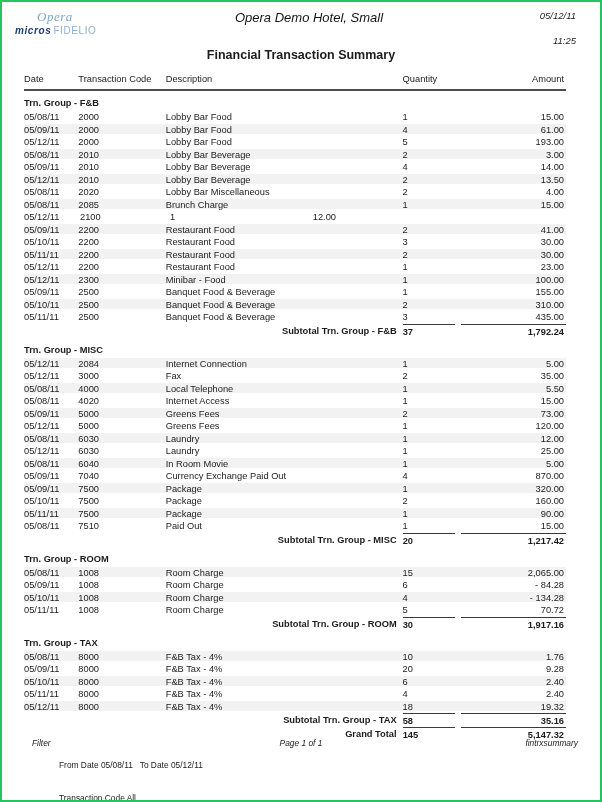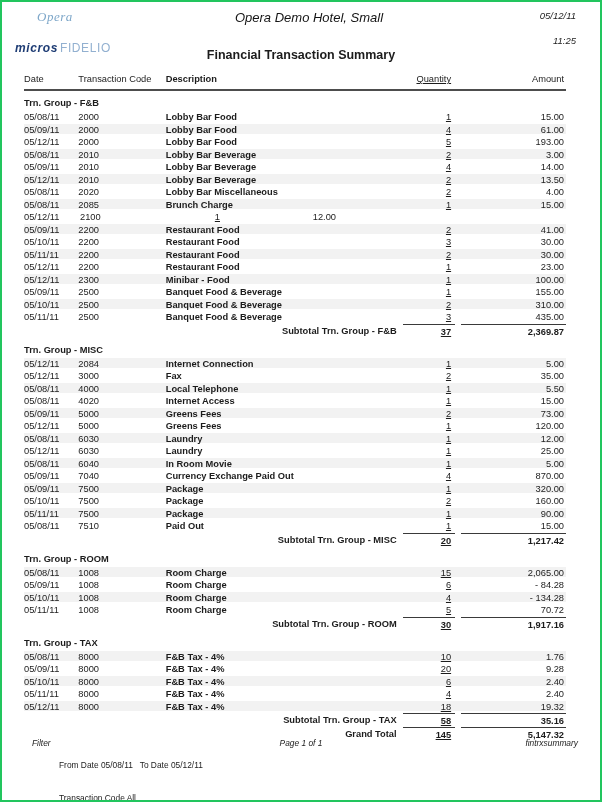--- a/index.html
+++ b/index.html
@@ -16,42 +16,42 @@
   
   .logo { position:absolute; left:13px; top:8px; line-height:1; }
   .logo-opera {
     font-family:"Liberation Serif", serif;
     font-style:italic;
     font-size:13px;
     color:#7ea7c9;
     padding-left:22px;
     letter-spacing:0.5px;
   }
-  .logo-line2 { margin-top:19px; font-size:12px; letter-spacing:0.6px; }
+  .logo-line2 { margin-top:3px; font-size:10px; letter-spacing:0.6px; }
   .logo-micros { font-weight:bold; font-style:italic; color:#1e3c74; }
   .logo-fidelio { color:#92b0d0; margin-left:2px; }
   .hotel-title {
     position:absolute; top:8px; left:16px; right:0;
     text-align:center; font-style:italic; font-size:13px; color:#141414;
   }
   .hdr-date { position:absolute; top:8px; right:24px; font-style:italic; font-size:9.5px; }
   .hdr-time { position:absolute; top:33px; right:24px; font-style:italic; font-size:9.5px; }
   .report-title {
     position:absolute; top:46px; left:0; right:0;
     text-align:center; font-weight:bold; font-size:12.5px;
   }
   
   .table { position:absolute; top:72px; left:22px; right:34px; }
   .thead { display:flex; font-size:9.3px; padding-bottom:5px; border-bottom:2px solid #4d4d4d; }
   .row { display:flex; height:12.5px; line-height:12.5px; font-size:9.3px; }
   .row.stripe { background:#f2f2f2; box-shadow:inset 0 -2px 0 #ffffff; }
   .c-date { width:56px; }
   .c-code { width:90px; }
-  .c-desc { width:244px;font-weight:bold; }
-  .c-qty  { width:54px; text-align:right; padding-right:4px;text-decoration:underline; }
+  .c-desc { width:244px; }
+  .c-qty  { width:54px; text-align:left; padding-right:4px; }
   .c-amt  { width:108px; text-align:right; padding-right:2px; margin-left:6px; }
   .c-label{ width:390px; text-align:right; padding-right:6px; }
   .group-header { font-weight:bold; font-size:9.3px; height:13px; line-height:13px; margin-top:6px; margin-bottom:1px; }
   .row.total { font-weight:bold; height:14px; line-height:14px; }
   .tline { border-top:1.5px solid #3a3a3a; }
   
   .footer { position:absolute; top:736px; left:22px; right:22px; font-size:8.4px; height:50px; }
   .filter-label { position:absolute; left:8px; top:0; font-style:italic; }
   .filter-lines { position:absolute; left:35px; top:0; line-height:11px; white-space:pre-wrap; }
   .page-info { position:absolute; left:0; right:0; top:0; text-align:center; font-style:italic; }
@@ -195,21 +195,21 @@
         <div class="row">
           <div class="c-date">05/11/11</div>
           <div class="c-code">2500</div>
           <div class="c-desc">Banquet Food &amp; Beverage</div>
           <div class="c-qty">3</div>
           <div class="c-amt">435.00</div>
         </div>
         <div class="row total">
           <div class="c-label">Subtotal Trn. Group - F&amp;B</div>
           <div class="c-qty tline">37</div>
-          <div class="c-amt tline">2,369.87</div>
+          <div class="c-amt tline">1,792.24</div>
         </div>
         <div class="group-header">Trn. Group - MISC</div>
         <div class="row stripe">
           <div class="c-date">05/12/11</div>
           <div class="c-code">2084</div>
           <div class="c-desc">Internet Connection</div>
           <div class="c-qty">1</div>
           <div class="c-amt">5.00</div>
         </div>
         <div class="row">

